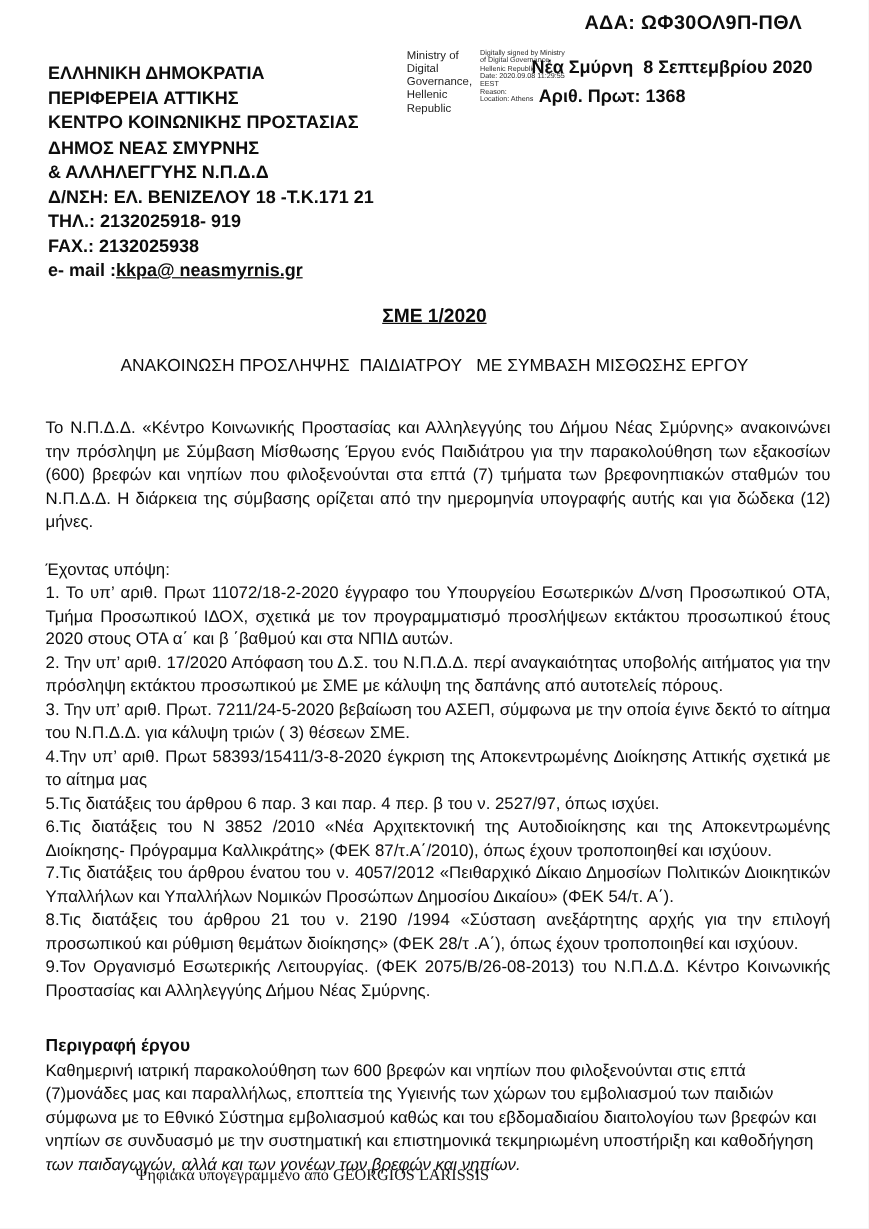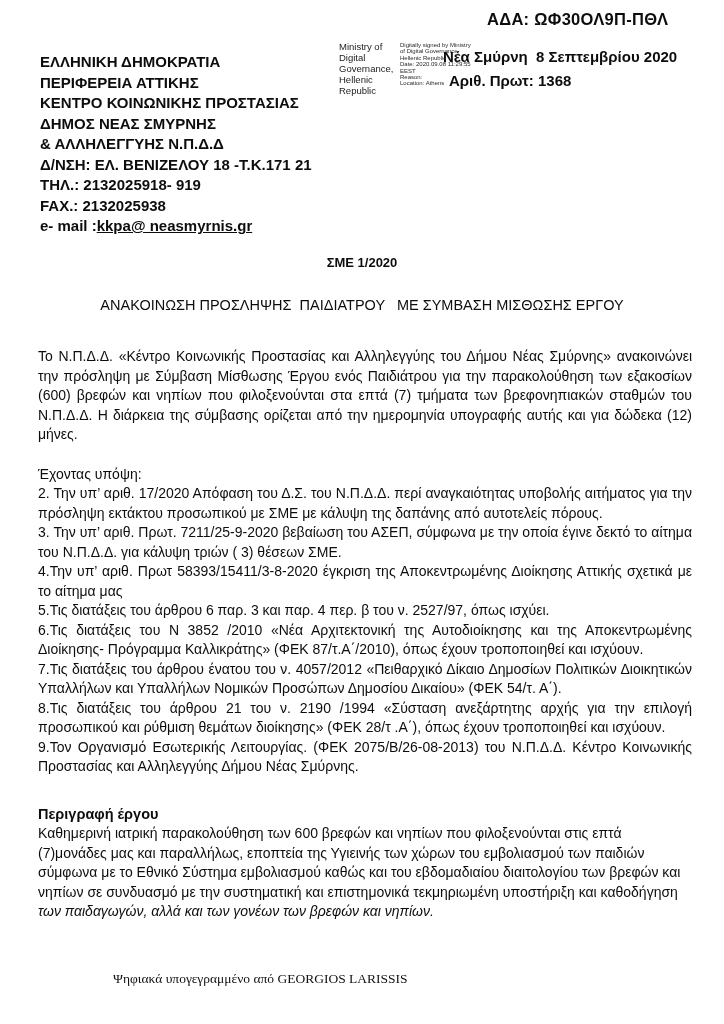--- a/index.html
+++ b/index.html
@@ -28,21 +28,21 @@
     position:absolute;top:72px;left:449px;font-size:15px;font-weight:600;
     white-space:nowrap;
   }
   .letterhead{
     position:absolute;top:52px;left:40px;font-size:15px;font-weight:bold;
     line-height:20.5px;white-space:nowrap;
   }
   .email-line a{color:#0d0d0d;text-decoration:underline;}
   .ref-number{
     position:absolute;top:255px;left:0;width:100%;text-align:center;
-    font-size:13px;font-weight:bold;
+    font-size:16px;font-weight:bold;text-decoration:underline;
   }
   .doc-title{
     position:absolute;top:297px;left:0;width:100%;text-align:center;
     font-size:14.5px;font-weight:normal;white-space:pre-wrap;
   }
   .body-flow{
     position:absolute;top:347px;left:38px;width:654px;
     font-size:14px;line-height:19.5px;
   }
   .body-flow p{margin:0;}
@@ -94,22 +94,23 @@
     <div>FAX.: 2132025938</div>
     <div class="email-line"><span>e- mail :</span><a href="#">kkpa@ neasmyrnis.gr</a></div>
   </div>
 
   <div class="ref-number">ΣΜΕ 1/2020</div>
   <div class="doc-title">ΑΝΑΚΟΙΝΩΣΗ ΠΡΟΣΛΗΨΗΣ  ΠΑΙΔΙΑΤΡΟΥ   ΜΕ ΣΥΜΒΑΣΗ ΜΙΣΘΩΣΗΣ ΕΡΓΟΥ</div>
 
   <div class="body-flow">
     <p class="justify">Το Ν.Π.Δ.Δ. «Κέντρο Κοινωνικής Προστασίας και Αλληλεγγύης του Δήμου Νέας Σμύρνης» ανακοινώνει  την πρόσληψη με Σύμβαση Μίσθωσης Έργου ενός Παιδιάτρου  για την παρακολούθηση των εξακοσίων (600) βρεφών και νηπίων που φιλοξενούνται στα επτά (7) τμήματα των βρεφονηπιακών σταθμών του Ν.Π.Δ.Δ. Η διάρκεια της σύμβασης ορίζεται από την ημερομηνία υπογραφής αυτής και για δώδεκα (12) μήνες.</p>
     <p class="considerations-heading">Έχοντας υπόψη:</p>
+    <p class="justify">1. Το υπ’ αριθ. Πρωτ 11072/18-2-2020 έγγραφο του Υπουργείου Εσωτερικών Δ/νση Προσωπικού ΟΤΑ, Τμήμα Προσωπικού ΙΔΟΧ, σχετικά με τον προγραμματισμό προσλήψεων εκτάκτου προσωπικού έτους 2020 στους ΟΤΑ α΄ και β ΄βαθμού και στα ΝΠΙΔ αυτών.</p>
     <p class="justify">2. Την υπ’ αριθ. 17/2020 Απόφαση του Δ.Σ. του Ν.Π.Δ.Δ. περί αναγκαιότητας υποβολής αιτήματος για την πρόσληψη εκτάκτου προσωπικού με ΣΜΕ με κάλυψη της δαπάνης από αυτοτελείς πόρους.</p>
-    <p class="justify">3.  Την υπ’ αριθ. Πρωτ. 7211/25-9-2020 βεβαίωση του ΑΣΕΠ, σύμφωνα με την οποία έγινε δεκτό το αίτημα του Ν.Π.Δ.Δ. για κάλυψη τριών ( 3)  θέσεων  ΣΜΕ.</p>
+    <p class="justify">3.  Την υπ’ αριθ. Πρωτ. 7211/24-5-2020 βεβαίωση του ΑΣΕΠ, σύμφωνα με την οποία έγινε δεκτό το αίτημα του Ν.Π.Δ.Δ. για κάλυψη τριών ( 3)  θέσεων  ΣΜΕ.</p>
     <p class="justify">4.Την υπ’ αριθ. Πρωτ 58393/15411/3-8-2020 έγκριση  της Αποκεντρωμένης Διοίκησης Αττικής σχετικά με το αίτημα μας</p>
     <p class="justify">5.Τις διατάξεις του άρθρου 6 παρ. 3 και παρ. 4 περ. β του ν. 2527/97, όπως ισχύει.</p>
     <p class="justify">6.Τις διατάξεις του Ν 3852 /2010 «Νέα Αρχιτεκτονική της Αυτοδιοίκησης και της Αποκεντρωμένης Διοίκησης- Πρόγραμμα Καλλικράτης» (ΦΕΚ 87/τ.Α΄/2010), όπως έχουν τροποποιηθεί και ισχύουν.</p>
     <p class="justify">7.Τις διατάξεις του άρθρου ένατου του ν. 4057/2012 «Πειθαρχικό Δίκαιο Δημοσίων Πολιτικών Διοικητικών Υπαλλήλων και Υπαλλήλων Νομικών Προσώπων Δημοσίου Δικαίου» (ΦΕΚ 54/τ. Α΄).</p>
     <p class="justify">8.Τις διατάξεις του άρθρου 21 του ν. 2190 /1994 «Σύσταση ανεξάρτητης αρχής για την επιλογή προσωπικού και ρύθμιση θεμάτων διοίκησης» (ΦΕΚ 28/τ .Α΄), όπως έχουν τροποποιηθεί και ισχύουν.</p>
     <p class="justify">9.Τον Οργανισμό Εσωτερικής Λειτουργίας. (ΦΕΚ 2075/Β/26-08-2013) του Ν.Π.Δ.Δ. Κέντρο Κοινωνικής Προστασίας και Αλληλεγγύης Δήμου Νέας Σμύρνης.</p>
     <p class="project-heading">Περιγραφή έργου</p>
     <p class="project-desc"><span>Καθημερινή ιατρική παρακολούθηση των 600 βρεφών και νηπίων που φιλοξενούνται στις επτά (7)μονάδες μας και παραλλήλως, εποπτεία της Υγιεινής των χώρων του εμβολιασμού των παιδιών σύμφωνα με το Εθνικό Σύστημα εμβολιασμού καθώς και του εβδομαδιαίου διαιτολογίου των βρεφών και νηπίων σε συνδυασμό με την συστηματική και επιστημονικά τεκμηριωμένη υποστήριξη και καθοδήγηση </span><span class="italic">των παιδαγωγών, αλλά και των γονέων των βρεφών και νηπίων.</span></p>
   </div>
 

